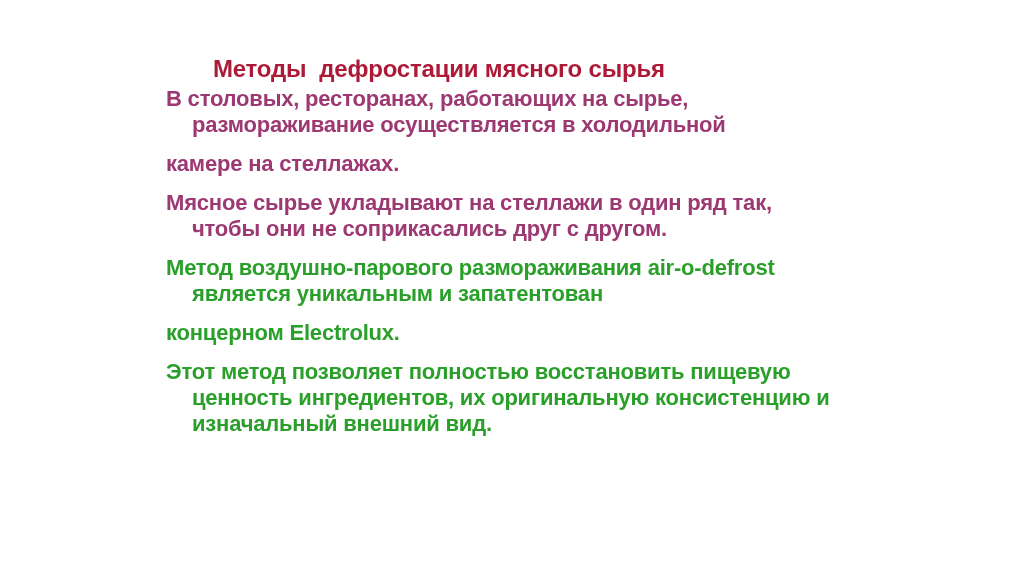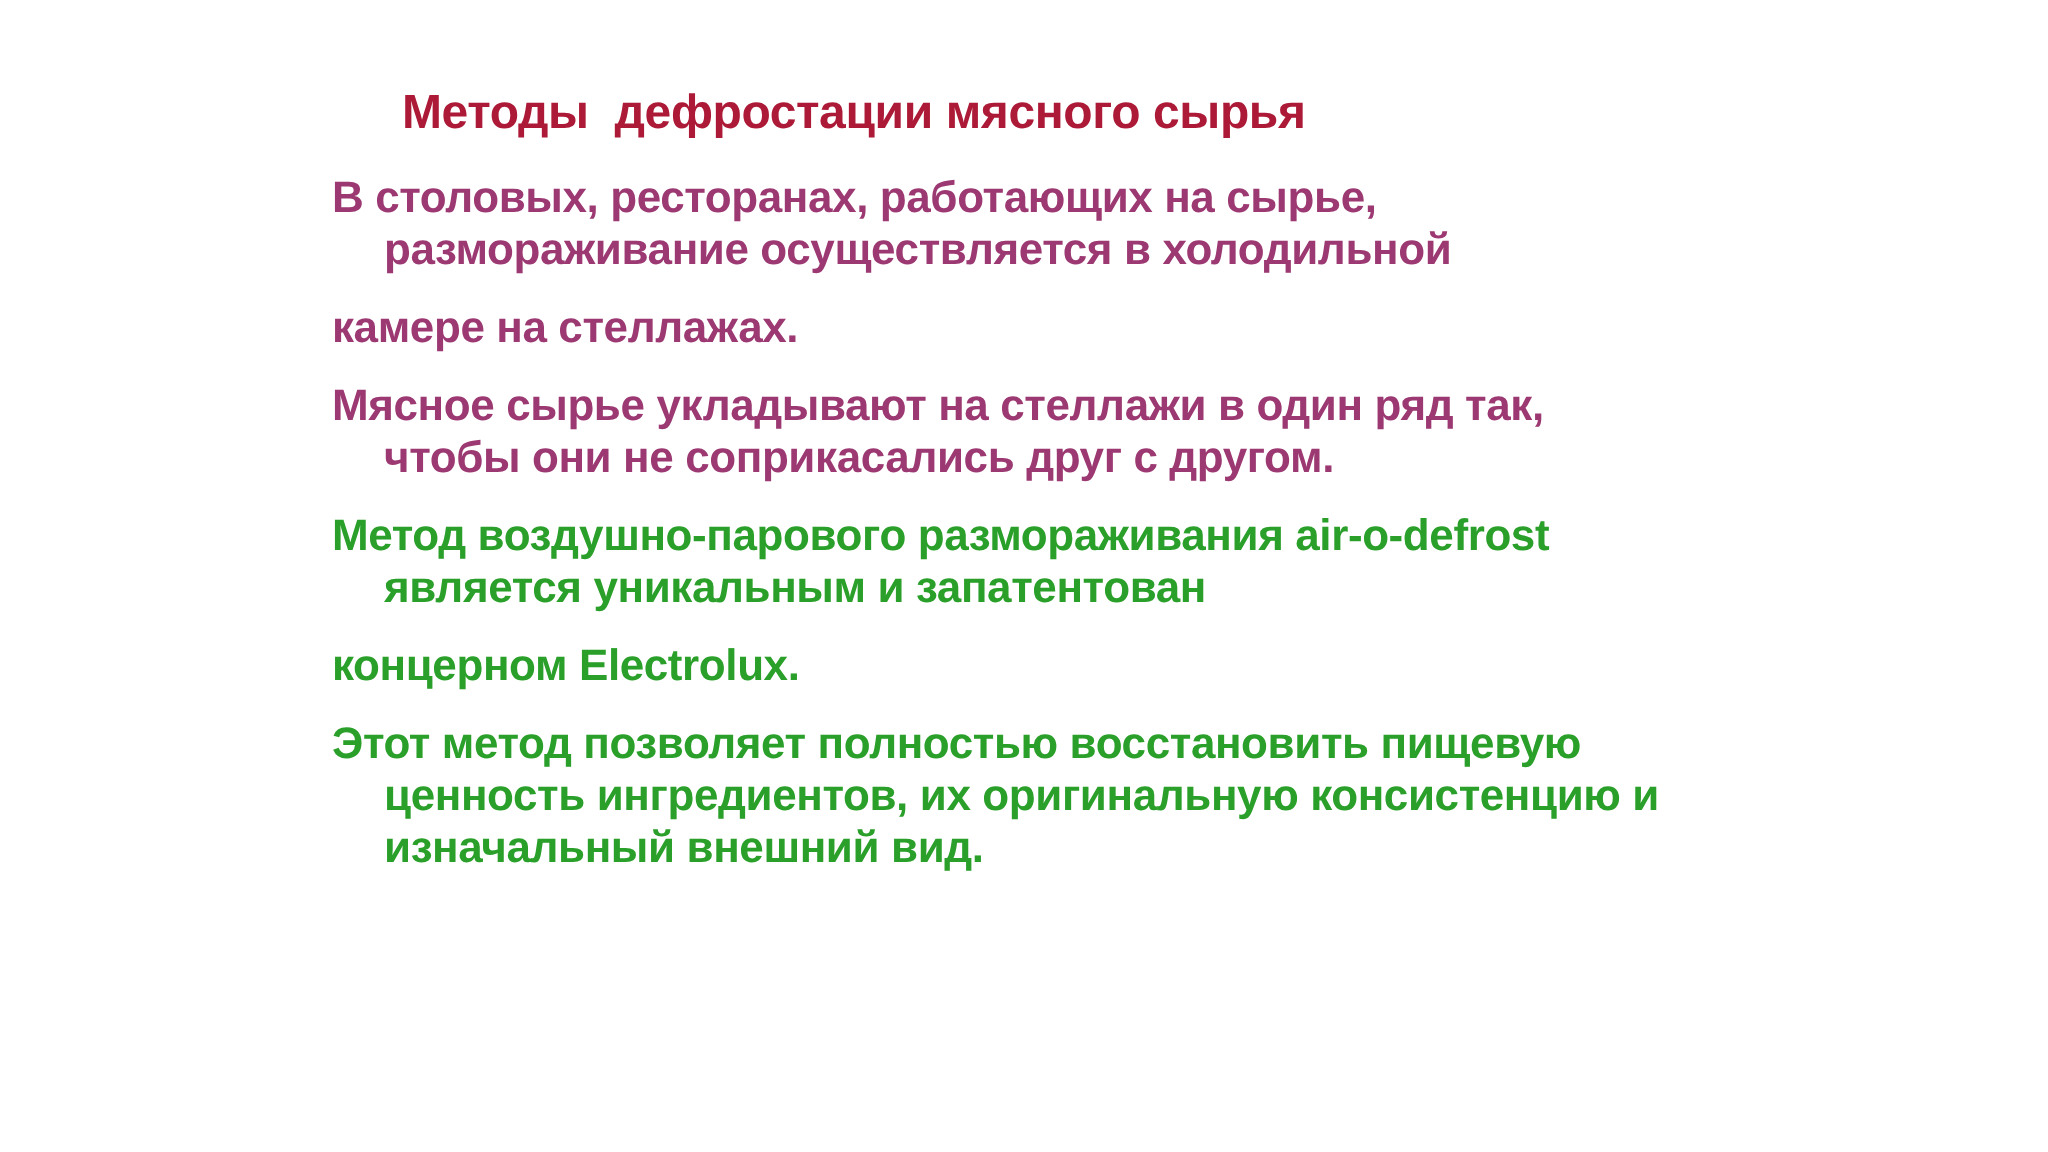--- a/index.html
+++ b/index.html
@@ -12,21 +12,21 @@
     width: 1024px;
     height: 576px;
     background: var(--bg-color, #ffffff);
     font-family: "Liberation Sans", sans-serif;
     overflow: hidden;
   }
   .slide-title {
     position: absolute;
     left: 196px;
     top: 38px;
-    margin: 5px;
+    margin: 17px;
     font-size: 24px;
     line-height: 28px;
     font-weight: bold;
     color: var(--title-color, #ac1a37);
     white-space: pre;
     letter-spacing: -0.2px;
   }
   .slide-body {
     position: absolute;
     left: 166px;

